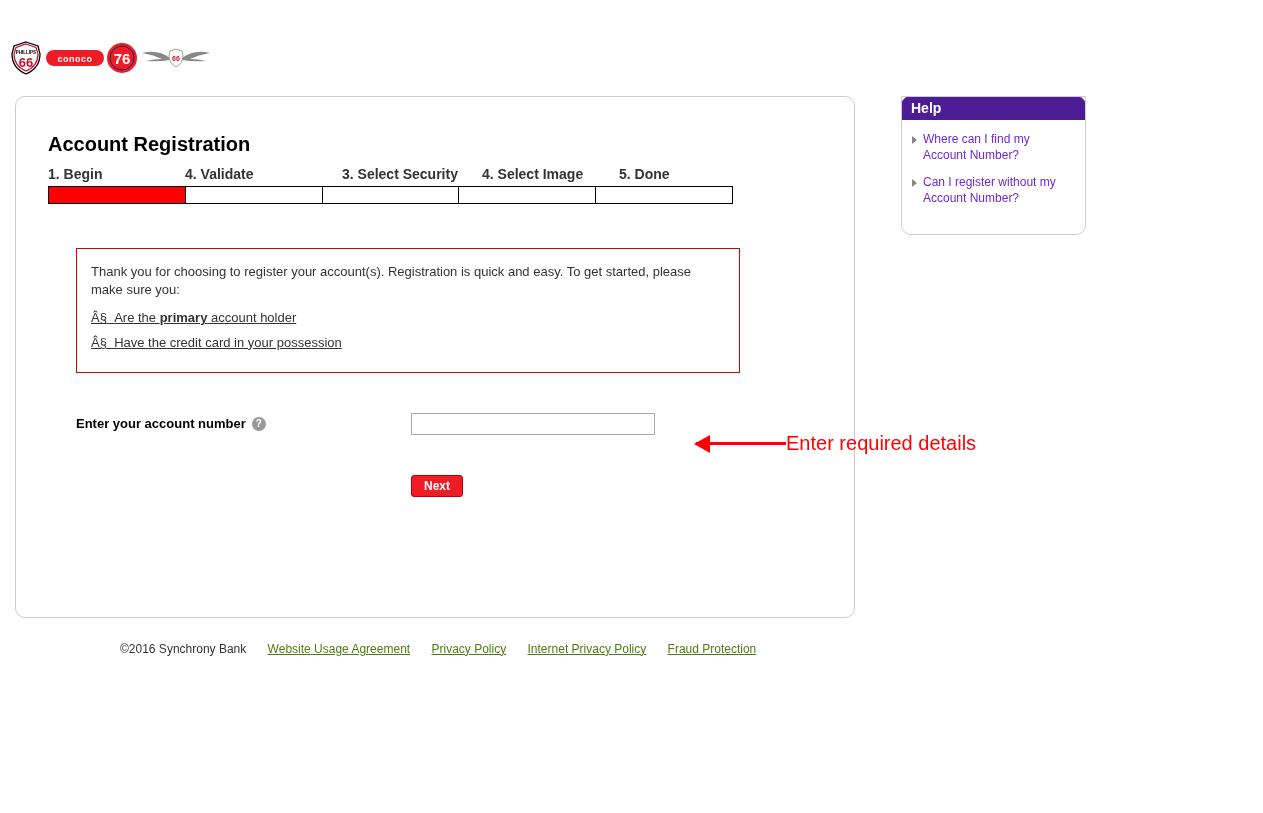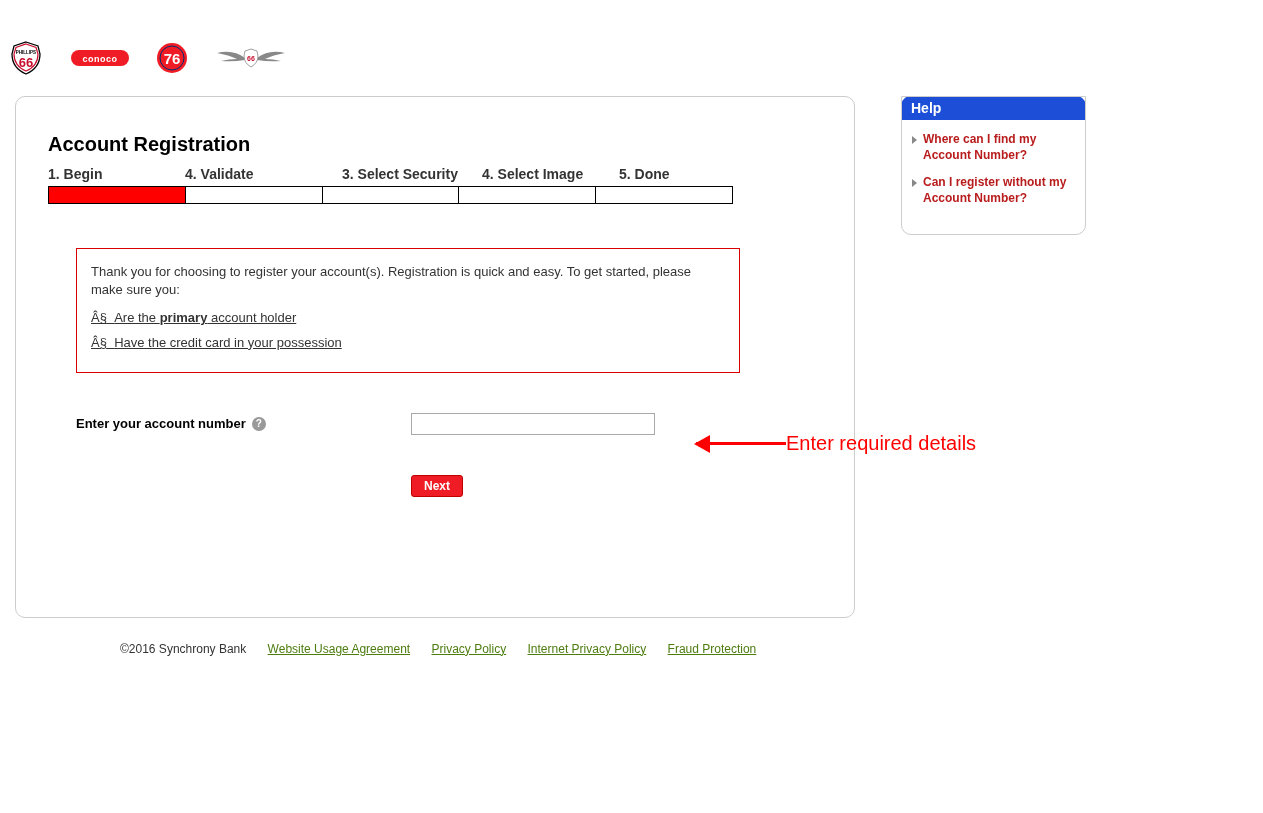--- a/index.html
+++ b/index.html
@@ -7,21 +7,21 @@
     margin: 0;
     font-family: Arial, Helvetica, sans-serif;
     font-size: 13px;
     color: #000;
     background: #fff;
     width: 1263px;
   }
   .logos {
     display: flex;
     align-items: center;
-    gap: 27px;
+    gap: 2px;
     padding: 40px 0 20px 8px;
   }
   .logo-p66 svg, .logo-conoco svg, .logo-76 svg, .logo-wings svg {
     display: block;
   }
   .content-wrap {
     display: flex;
     align-items: flex-start;
     gap: 46px;
     padding: 0 15px;
@@ -114,21 +114,21 @@
     padding: 3px 12px;
     cursor: pointer;
   }
   .help-panel {
     width: 185px;
     border: 1px solid #ccc;
     border-radius: 0 0 10px 10px;
     overflow: hidden;
   }
   .help-header {
-    background: #1d4ed8;
+    background: #4c1d95;
     color: #fff;
     font-weight: bold;
     font-size: 14px;
     padding: 4px 10px;
     border-radius: 10px 10px 0 0;
     margin: -1px -1px 0 -1px;
   }
   .help-list {
     list-style: none;
     margin: 0;
@@ -136,23 +136,22 @@
   }
   .help-list li {
     display: flex;
     align-items: flex-start;
     gap: 6px;
     margin-bottom: 12px;
     font-size: 12px;
     line-height: 1.3;
   }
   .help-list li a {
-    color: #b91c1c;
+    color: #6d28d9;
     text-decoration: none;
-    font-weight: bold;
   }
   .chev {
     width: 0; height: 0;
     border-top: 4px solid transparent;
     border-bottom: 4px solid transparent;
     border-left: 5px solid #888;
     margin-top: 4px;
     flex-shrink: 0;
   }
   .footer {

